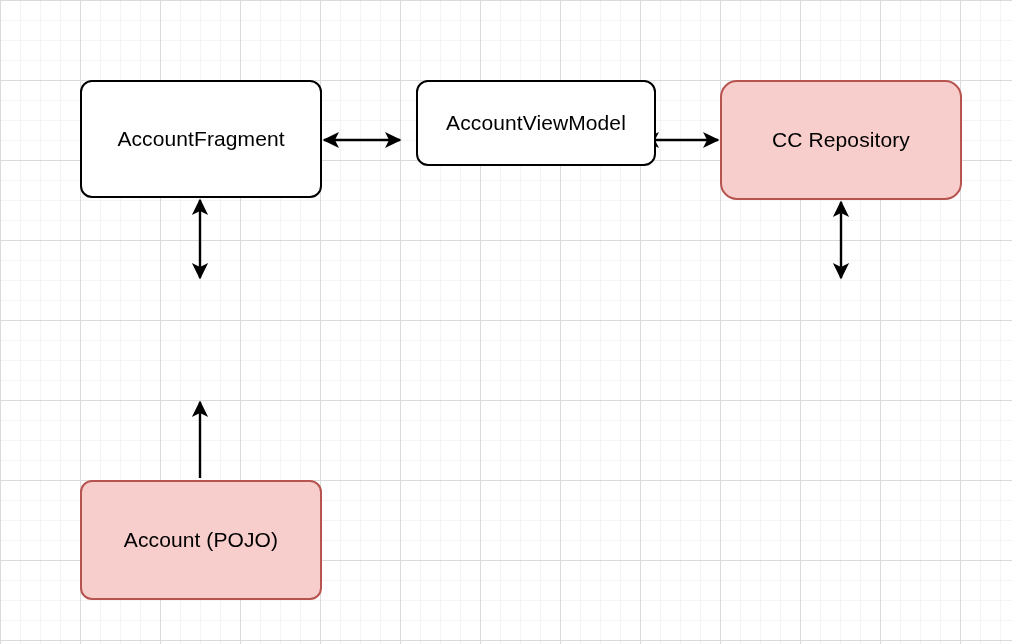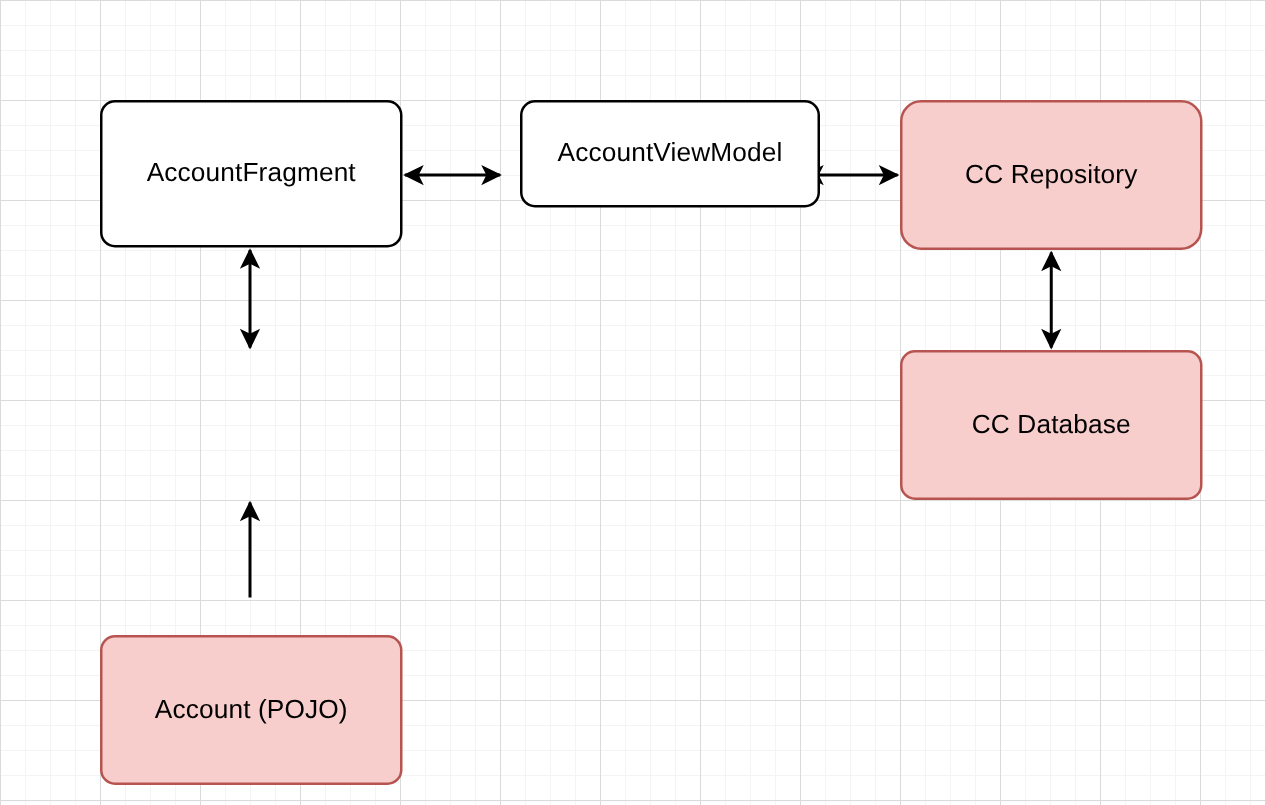--- a/index.html
+++ b/index.html
@@ -98,21 +98,18 @@
 
   <div class="node white" style="left: 416px; top: 80px; width: 240px; height: 86px;">
     <span class="node-label">AccountViewModel</span>
   </div>
 
   <div class="node pink" style="left: 720px; top: 80px; width: 242px; height: 120px; border-radius: 17px;">
     <span class="node-label">CC Repository</span>
   </div>
 
 
-  <div class="node pink" style="left: 720px; top: 280px; width: 242px; height: 120px;">
-    <span class="node-label">CC Database</span>
-  </div>
 
-  <div class="node pink" style="left: 80px; top: 508px; width: 242px; height: 120px; border-radius: 12px;">
+  <div class="node pink" style="left: 80px; top: 480px; width: 242px; height: 120px; border-radius: 12px;">
     <span class="node-label">Account (POJO)</span>
   </div>
 
 </div>
 
 </body></html>

